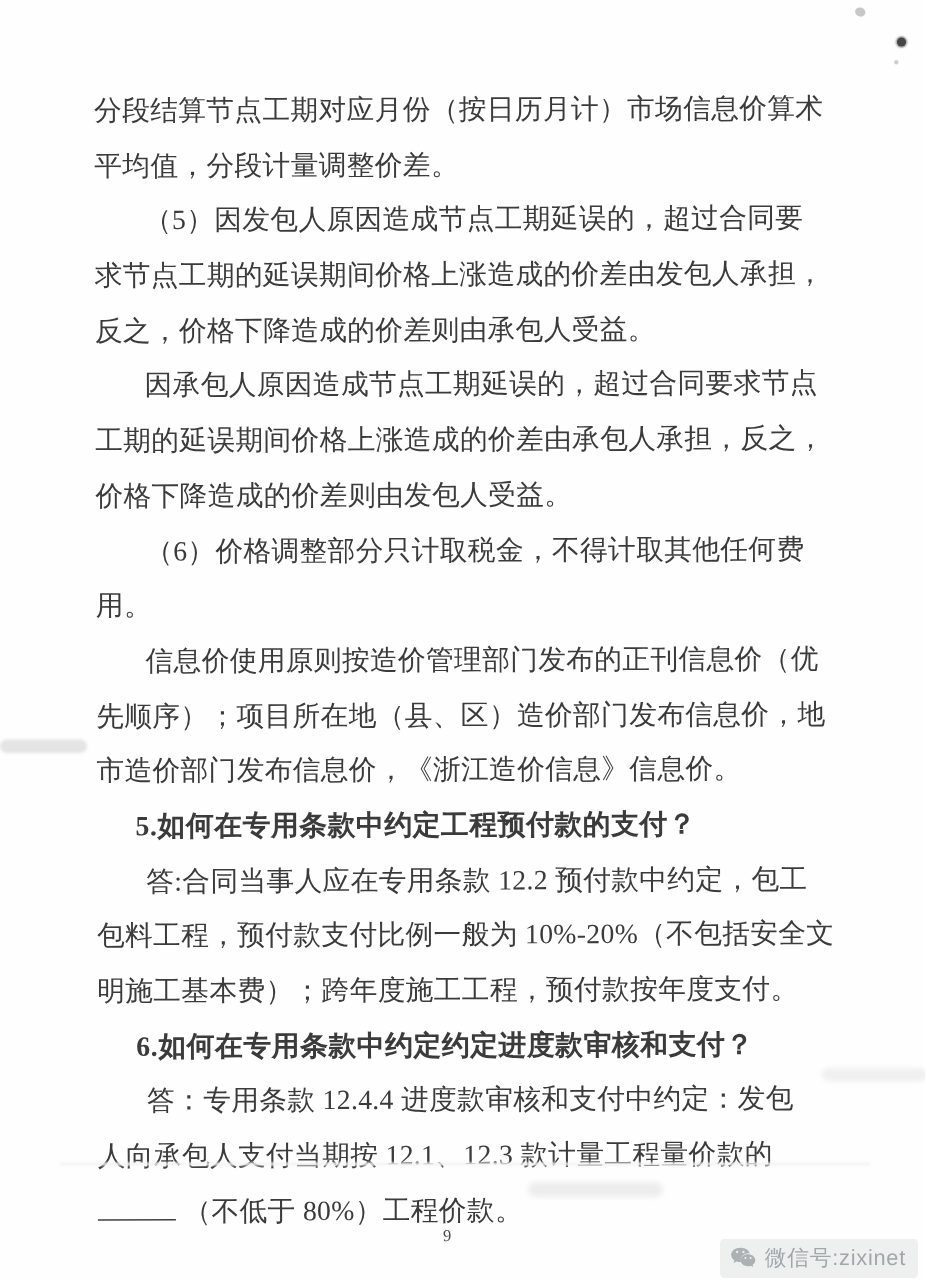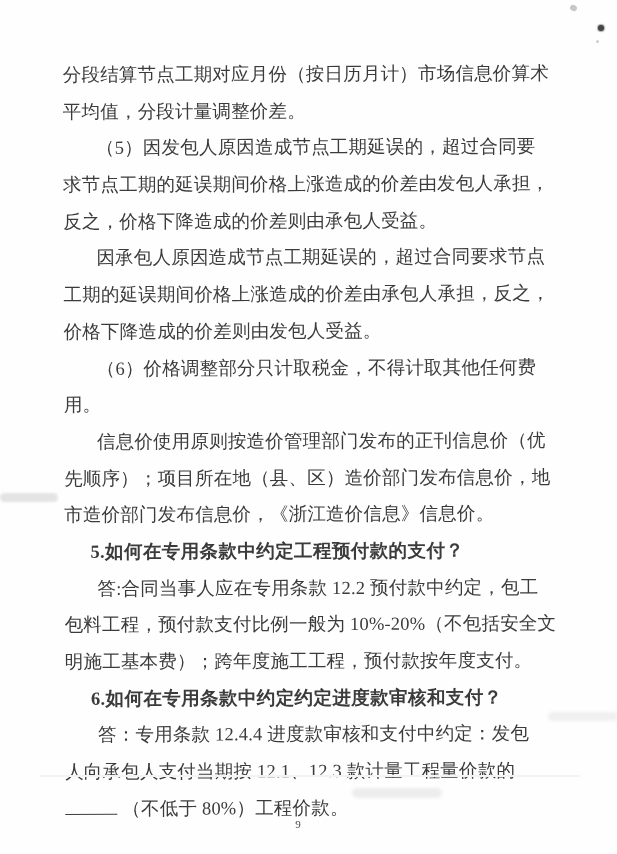--- a/index.html
+++ b/index.html
@@ -95,14 +95,23 @@
   <div class="page-number">9</div>
 
   <div class="artifact dot1"></div>
   <div class="artifact dot2"></div>
   <div class="artifact dot3"></div>
   <div class="artifact streak-left"></div>
   <div class="artifact streak-right"></div>
   <div class="artifact smudge-bottom"></div>
   <div class="artifact hairline"></div>
 
+  <div class="watermark">
+    <span>
+      <svg width="17" height="15" viewBox="0 0 20 17" fill="#a0a7aa" xmlns="http://www.w3.org/2000/svg">
+        <path d="M7.6 0.6 C3.6 0.6 0.5 3.1 0.5 6.2 c0 1.8 1.0 3.3 2.6 4.4 l-0.7 2.1 2.4-1.2 c0.9 0.3 1.8 0.4 2.8 0.4 0.2 0 0.5 0 0.7 0 -0.2-0.5-0.3-1.1-0.3-1.7 0-3 2.8-5.3 6.2-5.3 0.3 0 0.5 0 0.8 0 C14.4 2.3 11.3 0.6 7.6 0.6 Z M5.2 4.9 a0.9 0.9 0 1 1 0-1.8 0.9 0.9 0 0 1 0 1.8 Z m5 0 a0.9 0.9 0 1 1 0-1.8 0.9 0.9 0 0 1 0 1.8 Z"></path>
+        <path d="M19.5 10.4 c0-2.6-2.6-4.7-5.8-4.7 s-5.8 2.1-5.8 4.7 2.6 4.7 5.8 4.7 c0.8 0 1.6-0.1 2.3-0.4 l2 1 -0.6-1.8 c1.3-0.9 2.1-2.1 2.1-3.5 Z m-7.8-0.9 a0.8 0.8 0 1 1 0-1.6 0.8 0.8 0 0 1 0 1.6 Z m4 0 a0.8 0.8 0 1 1 0-1.6 0.8 0.8 0 0 1 0 1.6 Z"></path>
+      </svg>
+    </span>
+    <span>微信号:zixinet</span>
+  </div>
 
 </div>
 
 </body></html>

